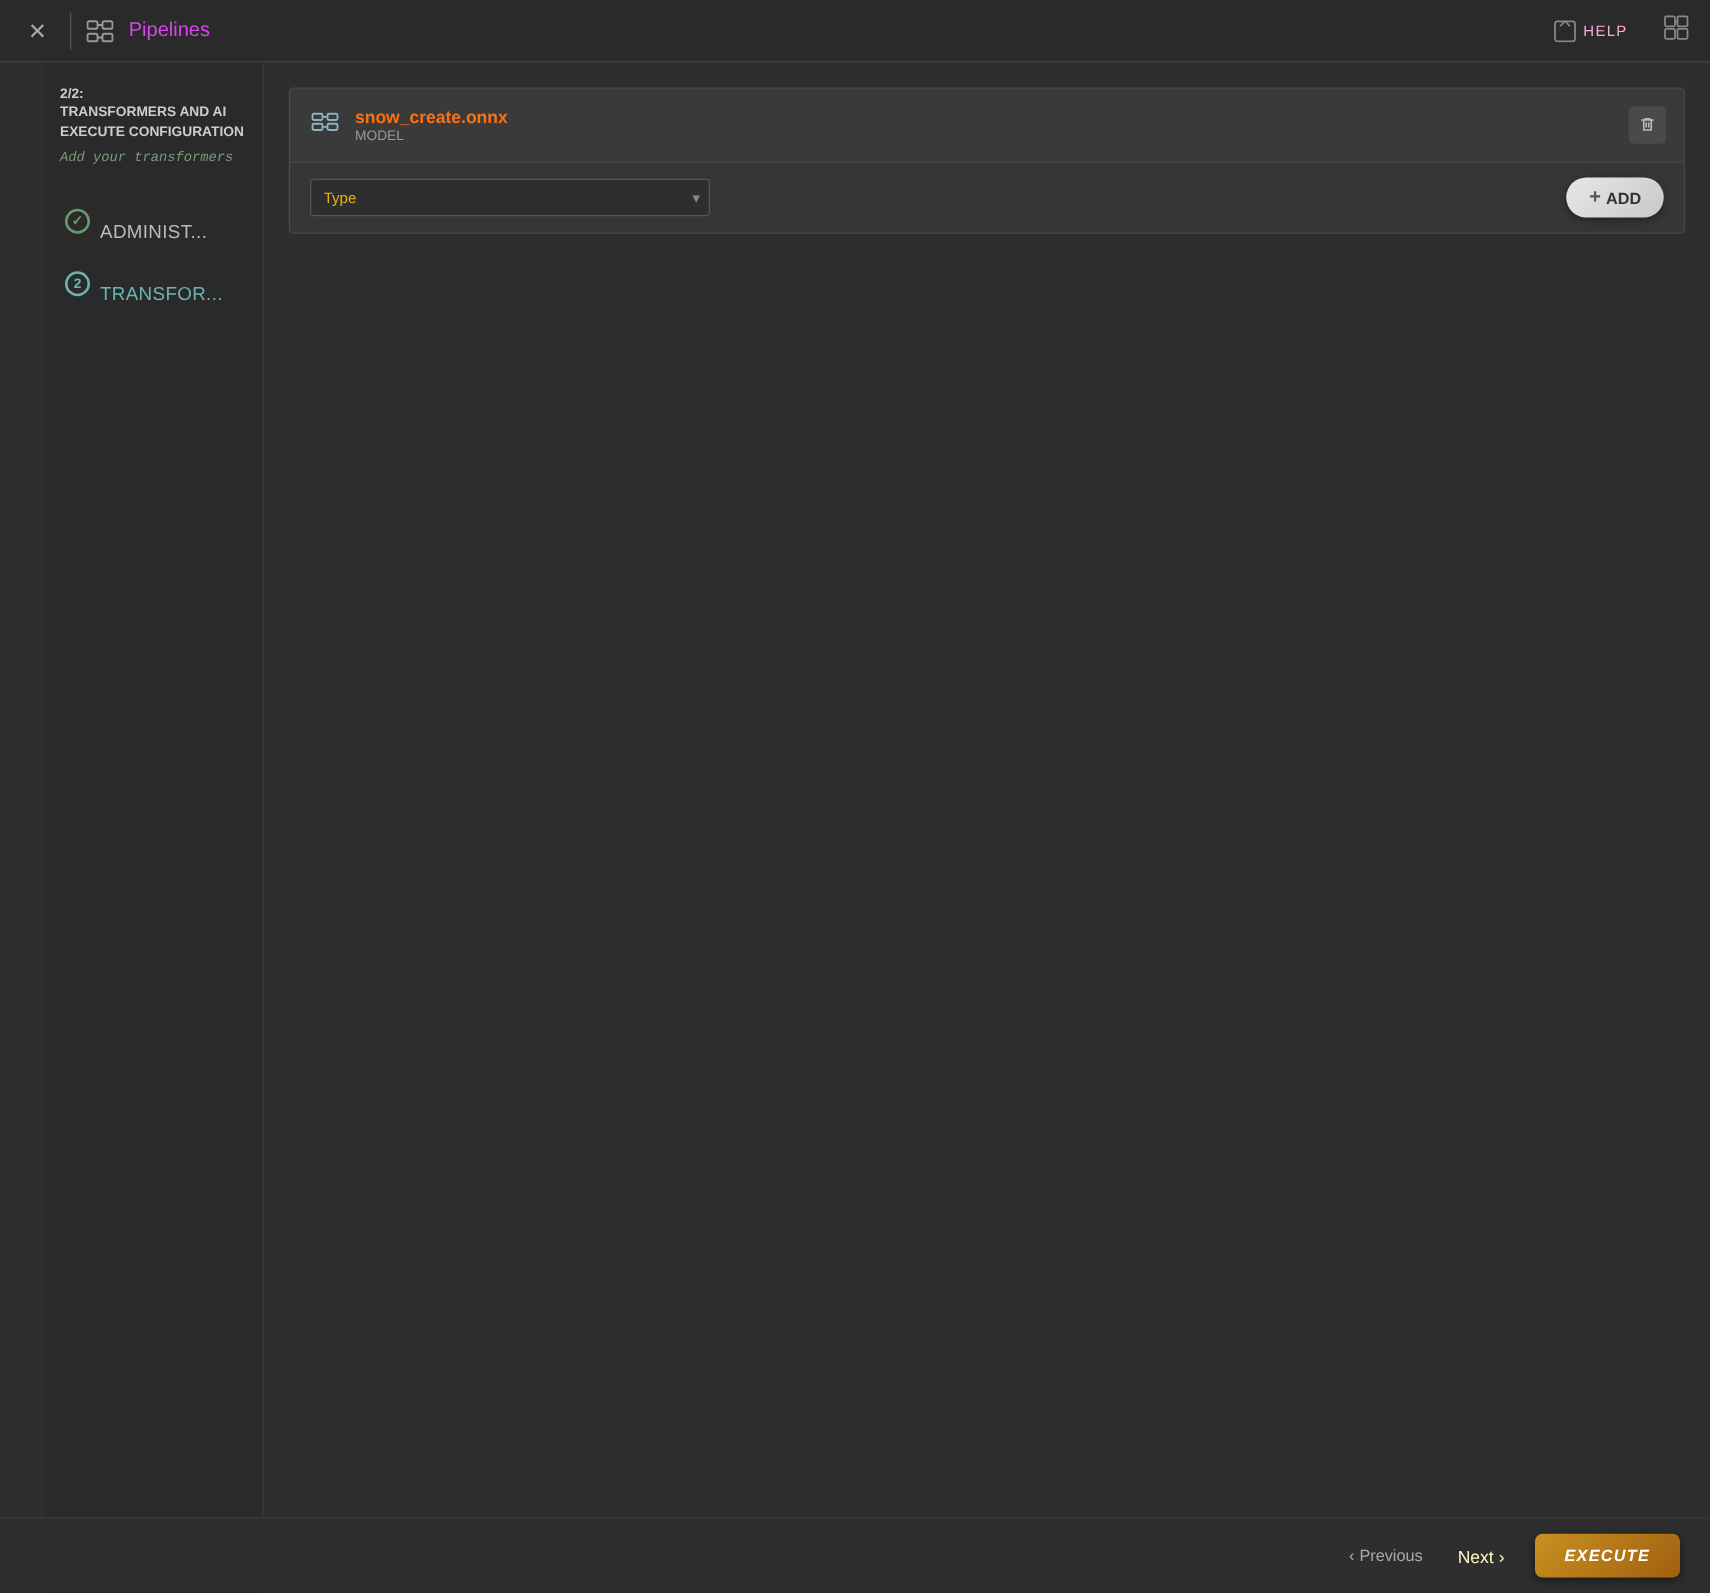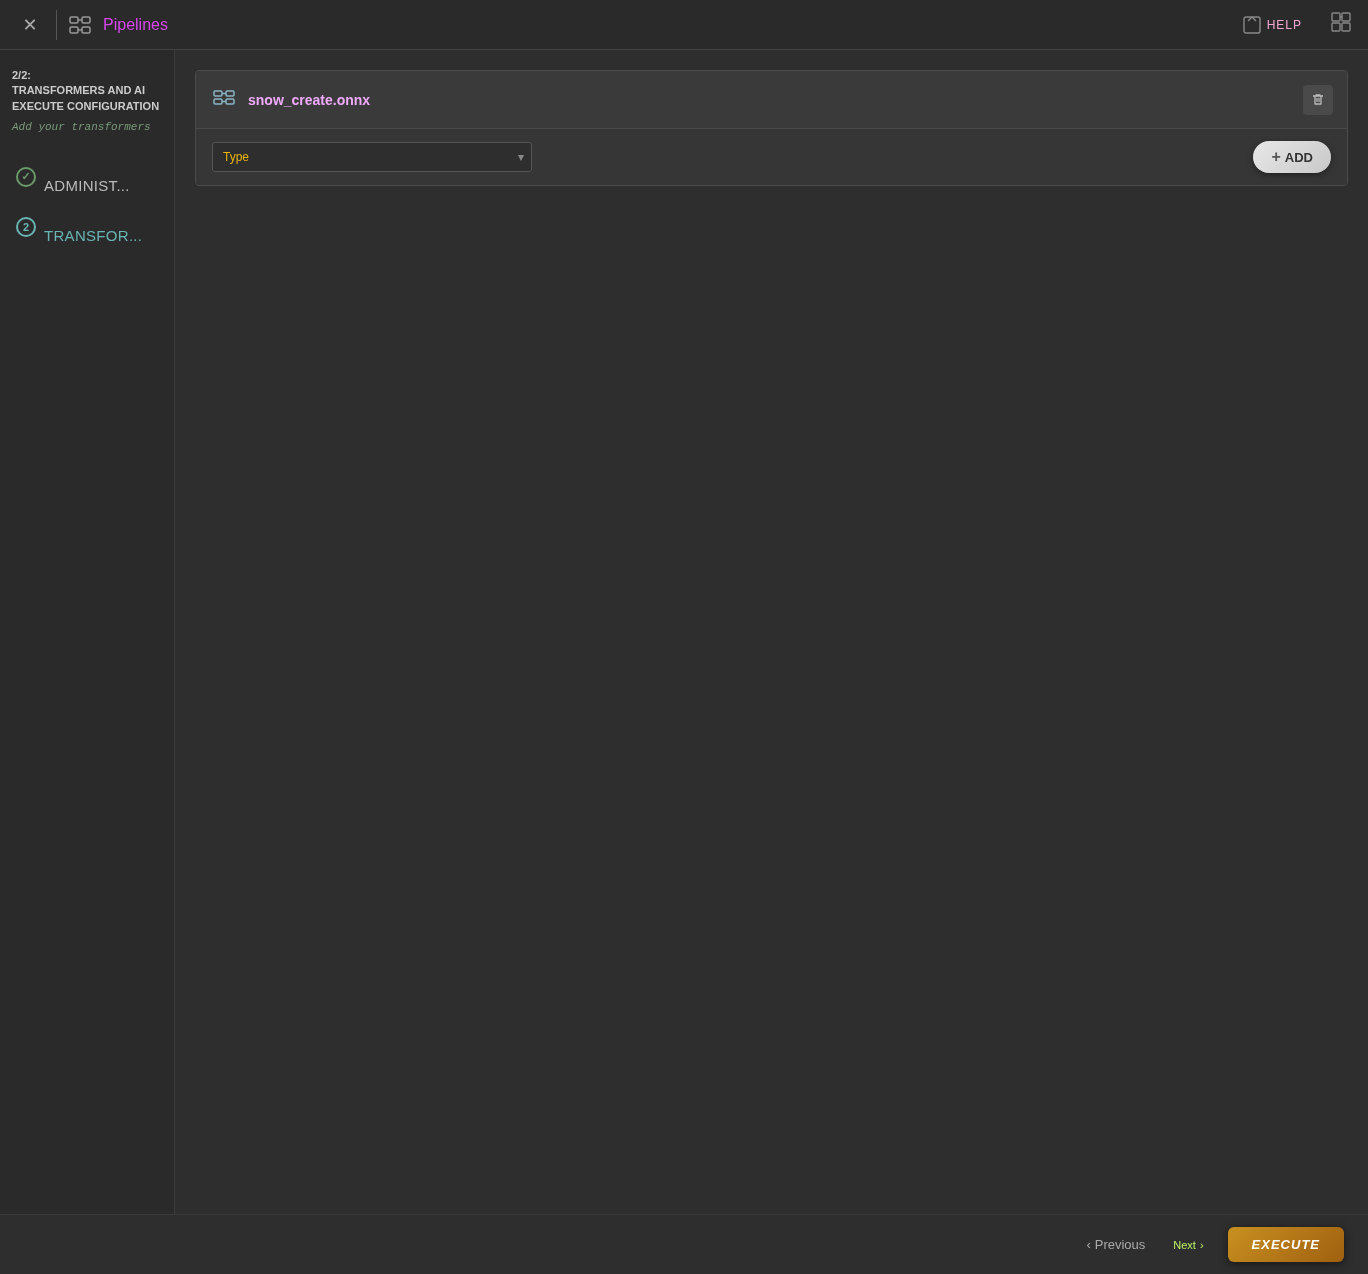--- a/index.html
+++ b/index.html
@@ -59,20 +59,21 @@
     .header-layout-icon {
       color: #aaa;
       font-size: 20px;
       cursor: pointer;
     }
 
     
     .main-layout {
       display: flex;
       height: calc(1274px - 50px);
+      padding-left: 36px;
     }
 
     
     .sidebar {
       width: 175px;
       background: #2a2a2a;
       border-right: 1px solid #3a3a3a;
       padding: 18px 12px;
       flex-shrink: 0;
     }
@@ -159,21 +160,21 @@
     .model-icon {
       color: #8ab4c4;
       font-size: 20px;
     }
     .model-info {
       flex: 1;
     }
     .model-name {
       font-size: 14px;
       font-weight: 600;
-      color: #f0abfc;
+      color: #f97316;
     }
     .model-type-label {
       font-size: 11px;
       color: #999;
       margin-top: 2px;
     }
     .model-delete-btn {
       position: absolute;
       right: 14px;
       top: 50%;
@@ -268,22 +269,22 @@
       border: none;
       color: #aaa;
       font-size: 13px;
       cursor: pointer;
       padding: 8px 14px;
     }
     .next-btn {
       display: flex; align-items: flex-start; gap: 4px;
       background: transparent;
       border: none;
-      color: #bef264;
-      font-size: 11px;
+      color: #fef9c3;
+      font-size: 14px;
       cursor: default;
       padding: 8px 14px;
     }
     .execute-btn {
       background: linear-gradient(135deg, #c89020 0%, #a06010 100%);
       border: none;
       border-radius: 6px;
       padding: 10px 24px;
       font-size: 13px;
       font-weight: 700;
@@ -368,20 +369,21 @@
             <rect x="2" y="6" width="8" height="5" rx="1.2" stroke="#8ab4c4" stroke-width="1.5" fill="none"></rect>
             <rect x="14" y="6" width="8" height="5" rx="1.2" stroke="#8ab4c4" stroke-width="1.5" fill="none"></rect>
             <rect x="2" y="14" width="8" height="5" rx="1.2" stroke="#8ab4c4" stroke-width="1.5" fill="none"></rect>
             <rect x="14" y="14" width="8" height="5" rx="1.2" stroke="#8ab4c4" stroke-width="1.5" fill="none"></rect>
             <line x1="10" y1="8.5" x2="14" y2="8.5" stroke="#8ab4c4" stroke-width="1.5"></line>
             <line x1="10" y1="16.5" x2="14" y2="16.5" stroke="#8ab4c4" stroke-width="1.5"></line>
           </svg>
         </div>
         <div class="model-info">
           <div class="model-name">snow_create.onnx</div>
+          <div class="model-type-label">MODEL</div>
         </div>
         <div class="model-delete-btn">
           <svg width="16" height="16" viewBox="0 0 16 16" fill="none">
             <path d="M3 4h10M6 4V3h4v1M5 4v8h6V4H5z" stroke="#bbb" stroke-width="1.3" stroke-linejoin="round" fill="none"></path>
             <line x1="7" y1="6" x2="7" y2="10" stroke="#bbb" stroke-width="1.2"></line>
             <line x1="9" y1="6" x2="9" y2="10" stroke="#bbb" stroke-width="1.2"></line>
           </svg>
         </div>
       </div>
 

